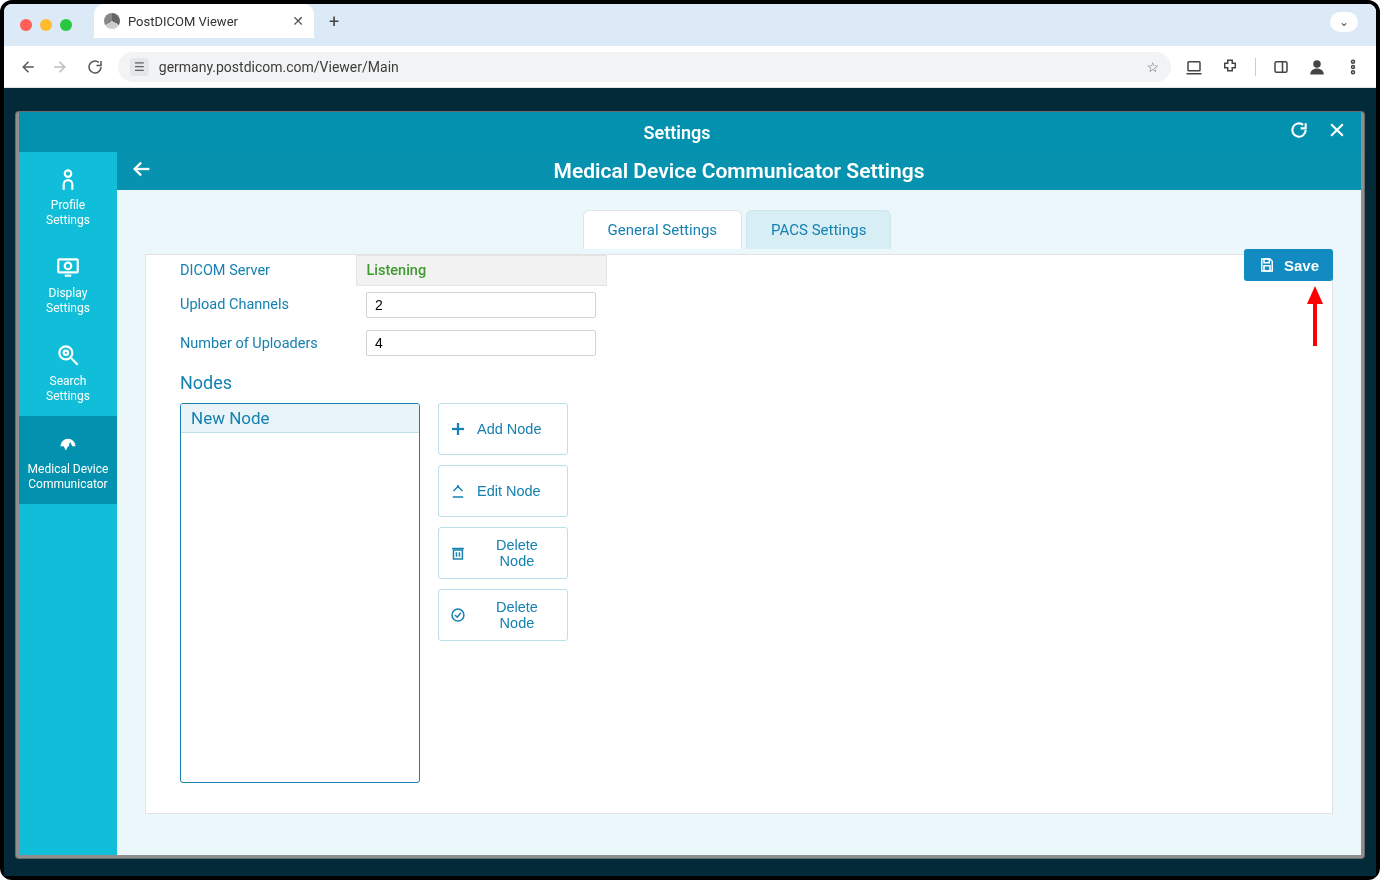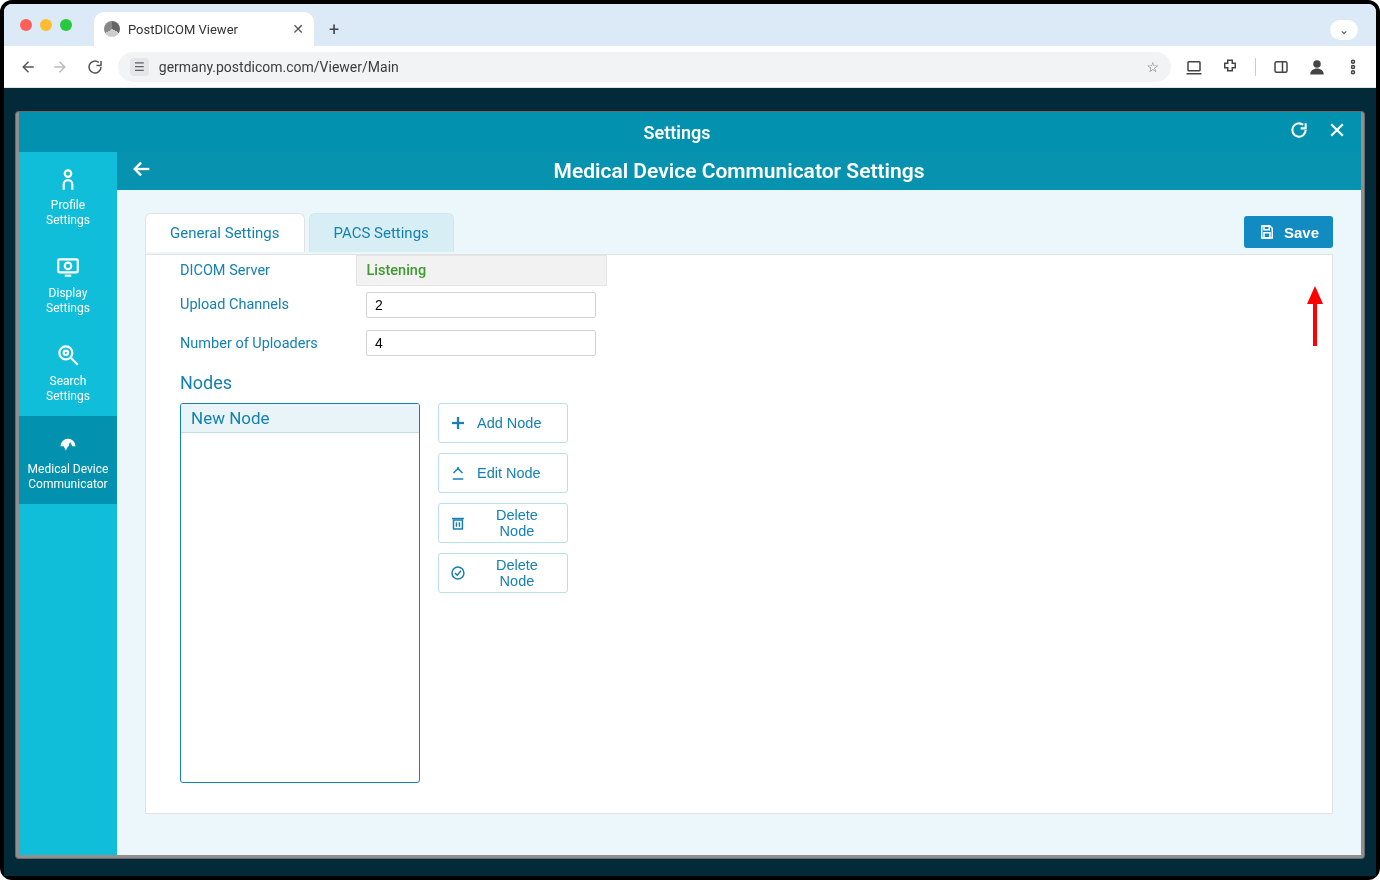--- a/index.html
+++ b/index.html
@@ -26,21 +26,21 @@
   
   .browser-chrome {
     width:100%; height:100%;
     border:4px solid #000; border-radius:12px;
     display:flex; flex-direction:column;
     background:#fff;
   }
   .tab-strip {
     height:42px; background:#dce9f7;
     border-top-left-radius:8px; border-top-right-radius:8px;
-    display:flex; align-items:flex-end; padding:0 8px;
+    display:flex; align-items:flex-end; padding:8px 8px;
   }
   .traffic { display:flex; gap:8px; align-items:center; height:100%; padding:0 8px; }
   .dot { width:12px; height:12px; border-radius:50%; }
   .dot.red{background:#ff5f57;} .dot.yellow{background:#febc2e;} .dot.green{background:#28c840;}
   .tab {
     background:#fff; height:34px; width:220px;
     border-top-left-radius:10px; border-top-right-radius:10px;
     display:flex; align-items:center; gap:8px; padding:0 10px;
     margin-left:14px; font-size:13px; color:#333;
   }
@@ -130,21 +130,21 @@
   }
   .pane-header .back svg{width:22px;height:22px;stroke:#fff;stroke-width:2.5;fill:none;}
   .pane-header .ph-title{ flex:1; text-align:center; font-size:21px; font-weight:600;}
 
   .pane-sub {
     flex:1; background:#ecf7fb;
     padding:20px 28px; position:relative;
   }
 
   
-  .tabs-row { display:flex; align-items:center; position:relative; height:44px;}
+  .tabs-row { display:flex; align-items:center; position:relative; height:44px;flex-direction:column;}
   .tabs { display:flex; align-items:flex-end;}
   .tab-btn {
     padding:10px 24px; font-size:15px;
     color:var(--link);
     background:#d8eef5;
     border:1px solid #cfe6ee;
     border-bottom:none;
     border-top-left-radius:6px; border-top-right-radius:6px;
     cursor:pointer; margin-right:4px;
   }
@@ -184,21 +184,21 @@
     width:240px; height:380px;
     border:1px solid var(--link); border-radius:3px;
     background:#fff; overflow:hidden;
   }
   .nodes-list .node-item{
     padding:4px 10px; font-size:17px; color:var(--link);
     background:#e9f4f8; border-bottom:1px solid #bcdfeb; cursor:pointer;
   }
   .node-btns{ display:flex; flex-direction:column; gap:10px; }
   .node-btn{
-    width:130px; height:40px;
+    width:130px; height:52px;
     border:1px solid #bcdfeb; background:#fff; border-radius:3px;
     display:flex; align-items:center; gap:10px; padding:0 10px;
     color:var(--link); font-size:14.5px; cursor:pointer;
   }
   .node-btn svg{width:18px;height:18px;stroke:var(--link);stroke-width:2;fill:none;}
   .node-btn.add svg{stroke-width:3;}
 
   
   .red-arrow{
     position:absolute; right:36px; top:96px;

